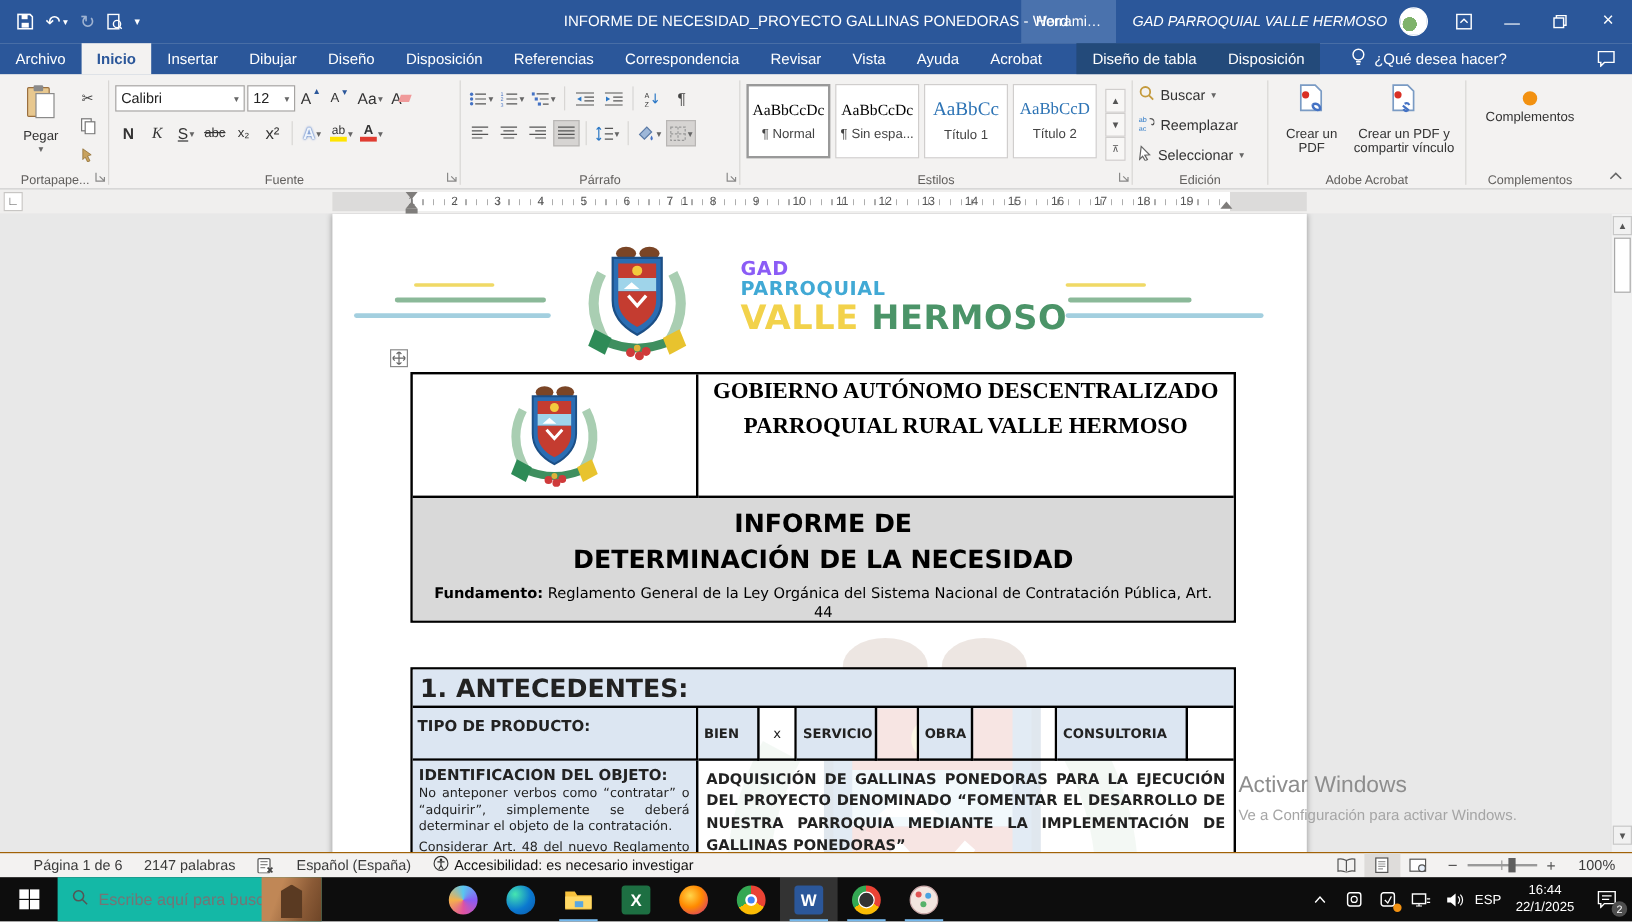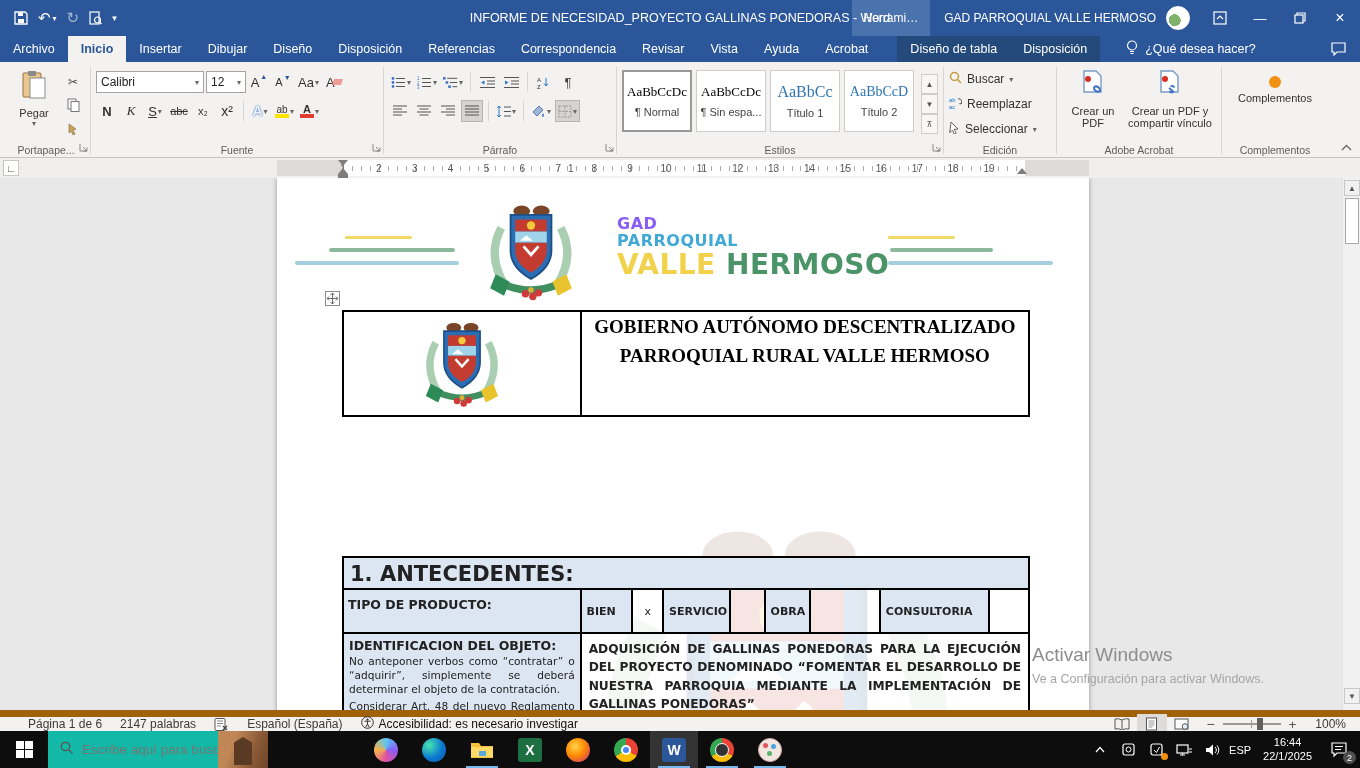--- a/index.html
+++ b/index.html
@@ -8,21 +8,21 @@
 
   
   .titlebar { position:absolute; top:0; left:0; width:1360px; height:36px; background:#2b579a; color:#fff; display:flex; align-items:center; }
   .qat { display:flex; align-items:center; gap:10px; padding-left:14px; }
   .qat .qbtn { display:flex; align-items:center; color:#fff; font-size:15px; }
   .qbtn svg { display:block; }
   .dim { opacity:.55; }
   .title-text { position:absolute; left:0; right:0; text-align:center; font-size:12.5px; pointer-events:none; }
   .tb-right { margin-left:auto; display:flex; align-items:center; height:100%; }
   .tools-group { background:#4a72ad; height:100%; display:flex; align-items:center; padding:0 12px; font-size:12px; }
-  .account-name { font-size:12px; margin:0 10px 0 14px; white-space:nowrap; }
+  .account-name { font-size:12px; margin:0 10px 0 14px; white-space:nowrap;font-style:italic; }
   .avatar { width:24px; height:24px; border-radius:50%; background:radial-gradient(circle at 35% 60%, #7fb36b 0 30%, #fff 31%); border:1px solid #fff; margin-right:10px; overflow:hidden;}
   .winbtn { width:40px; height:36px; display:flex; align-items:center; justify-content:center; color:#fff; font-size:13px; }
 
   
   .tabrow { position:absolute; top:36px; left:0; width:1360px; height:26px; background:#2b579a; display:flex; align-items:stretch; color:#fff; font-size:12.5px; }
   .tab { padding:0 13px; display:flex; align-items:center; white-space:nowrap; }
   .tab.active { background:#f3f2f1; color:#2b579a; font-weight:bold; }
   .ctxwrap { display:flex; background:#234a7a; margin-left:16px; }
   .tellme { display:flex; align-items:center; gap:7px; padding:0 12px; margin-left:14px; }
   .fb-icon { margin-left:auto; margin-right:14px; display:flex; align-items:center; }
@@ -111,21 +111,21 @@
   .objval { font-family:"DejaVu Sans",sans-serif; font-weight:bold; font-size:12.2px; line-height:1.5; text-align:justify; padding:6px 7px; background:transparent; }
   .wm-crest { position:absolute; left:300px; top:330px; opacity:.13; }
   .activar { position:absolute; left:1032px; top:466px; color:#8d8d8d; font-size:19px; z-index:6; }
   .activar .l2 { font-size:12.5px; color:#a5a5a5; margin-top:6px; white-space:nowrap; }
   
   .vscroll { position:absolute; left:1342px; top:0; width:18px; height:532px; background:#f1f1f1; border-left:1px solid #e2e2e2; }
   .sarr { position:absolute; left:1px; width:16px; height:16px; display:flex; align-items:center; justify-content:center; font-size:8px; color:#555; background:#f1f1f1; border:1px solid #c8c8c8; }
   .sthumb { position:absolute; left:2px; top:20px; width:14px; height:46px; background:#fff; border:1px solid #a8a8a8; }
 
   
-  .statusbar { position:absolute; top:710px; left:0; width:1360px; height:21px; background:#f3f2f1; border-top:7px solid #a16207; display:flex; align-items:center; font-size:12px; color:#3a3a3a; }
+  .statusbar { position:absolute; top:710px; left:0; width:1360px; height:21px; background:#f3f2f1; border-top:1px solid #a16207; display:flex; align-items:center; font-size:12px; color:#3a3a3a; }
   .sb-item { padding:0 9px; white-space:nowrap; display:flex; align-items:center; gap:5px; }
   .sb-right { margin-left:auto; display:flex; align-items:center; }
   .viewbtn { width:30px; height:20px; display:flex; align-items:center; justify-content:center; }
   .viewbtn.active { background:#dedcda; }
   .zoomctl { display:flex; align-items:center; gap:8px; padding:0 10px; }
   .ztrack { position:relative; width:58px; height:2px; background:#9a9a9a; }
   .zthumb { position:absolute; left:34px; top:-5px; width:6px; height:12px; background:#5f5f5f; }
   .znotch { position:absolute; left:28px; top:-3px; width:1px; height:8px; background:#9a9a9a; }
 
   
@@ -611,20 +611,27 @@
         <div class="tc" style="width:239px;display:flex;align-items:center;justify-content:center">
           <svg width="124" height="92" viewBox="0 0 100 112">
               <use href="#crest"></use>
             </svg>
         </div>
         <div class="tc orgcell" style="width:449px">
           <div>GOBIERNO AUTÓNOMO DESCENTRALIZADO</div>
           <div>PARROQUIAL RURAL VALLE HERMOSO</div>
         </div>
       </div>
+      <div class="trow" style="height:102px">
+        <div class="tc grayrow titlecell" style="width:688px">
+          <div class="bigtitle">INFORME DE</div>
+          <div class="bigtitle">DETERMINACIÓN DE LA NECESIDAD</div>
+          <div class="fund"><b>Fundamento:</b> <span>Reglamento General de la Ley Orgánica del Sistema Nacional de Contratación Pública, Art. 44</span></div>
+        </div>
+      </div>
     </div>
 
     <div class="t" style="top:378px">
       <div class="trow" style="height:32px">
         <div class="tc blue antec" style="width:688px">1. ANTECEDENTES:</div>
       </div>
       <div class="trow" style="height:44px">
         <div class="tc blue tipolbl" style="width:239px">TIPO DE PRODUCTO:</div>
         <div class="tc blue hopt" style="width:52px">BIEN</div>
         <div class="tc copt" style="width:31px">x</div>

